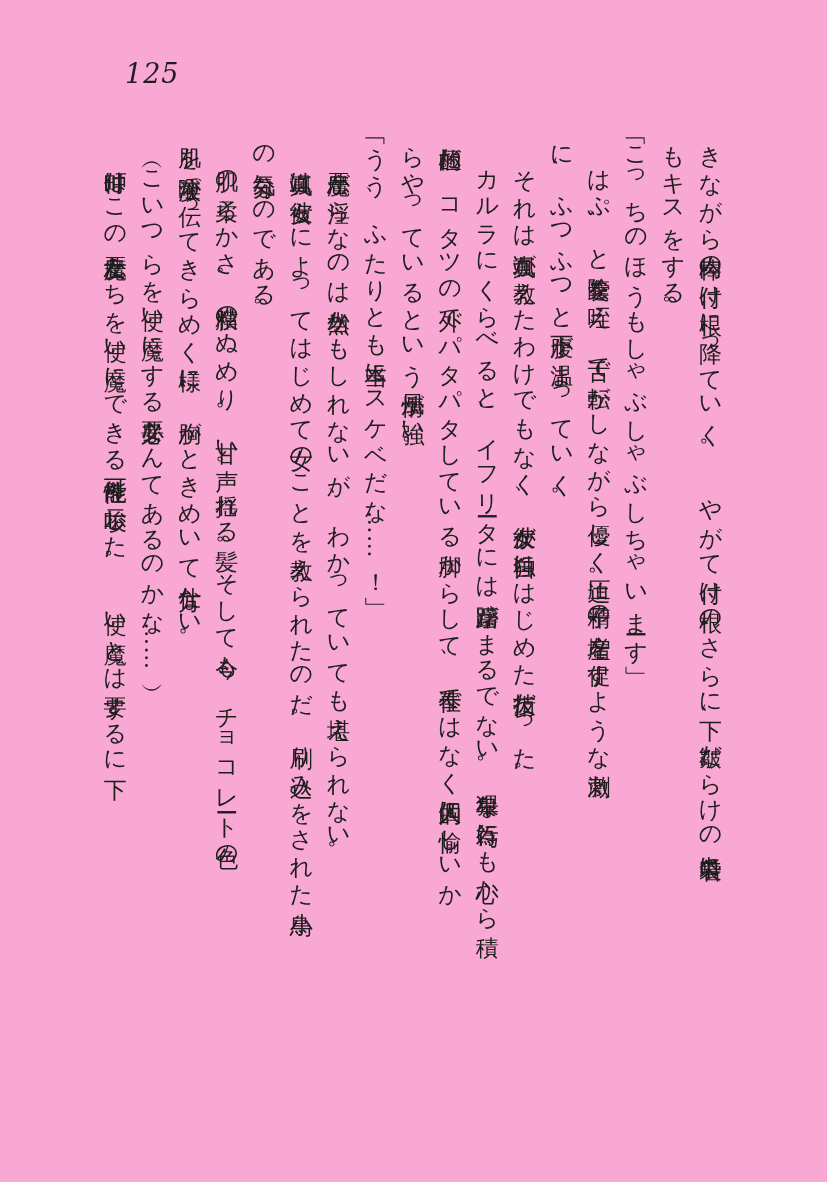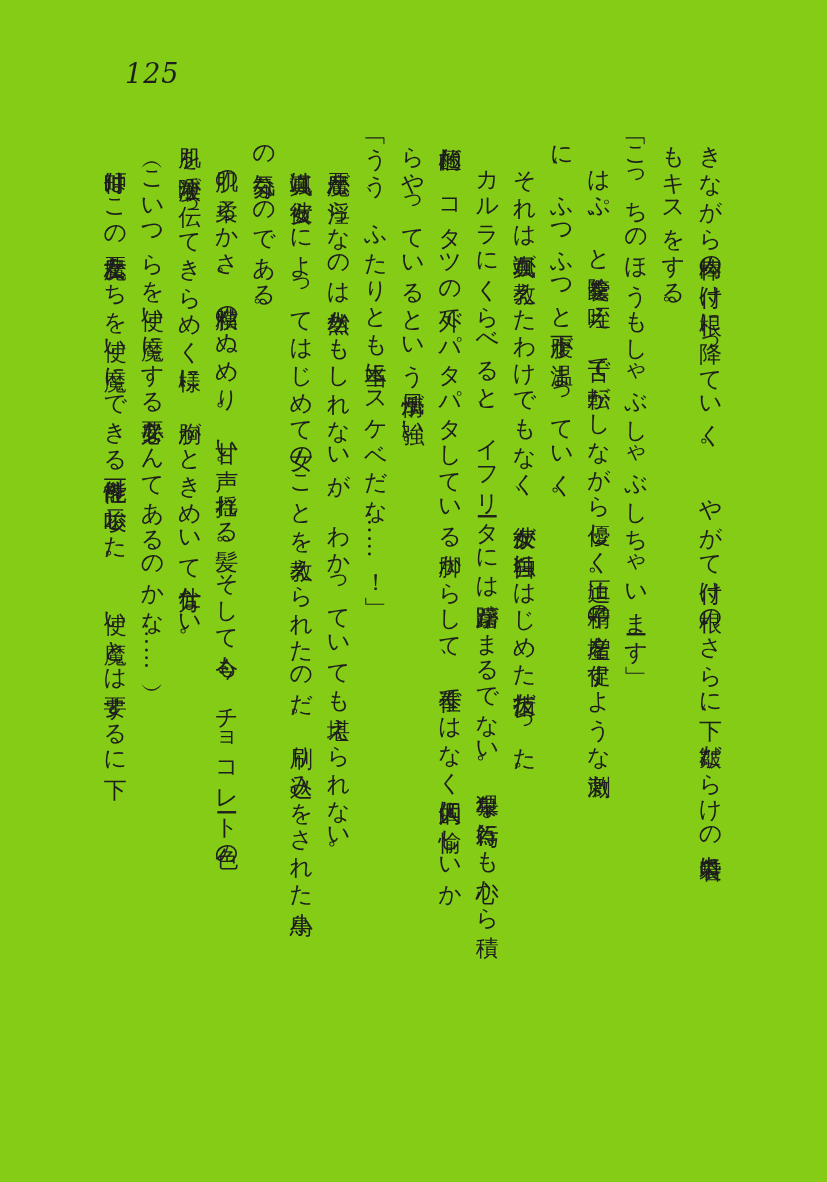--- a/index.html
+++ b/index.html
@@ -3,21 +3,21 @@
 <meta charset="utf-8">
 <style>
   html, body {
     margin: 0;
     padding: 0;
   }
   .page {
     position: relative;
     width: 827px;
     height: 1182px;
-    background: #84cc16;
+    background: #f9a8d4;
     overflow: hidden;
     font-family: "DejaVu Serif", "Liberation Serif", serif;
   }
   .page-number {
     position: absolute;
     top: 60px;
     left: 125px;
     font-size: 27px;
     font-style: italic;
     color: #1e1e1e;

